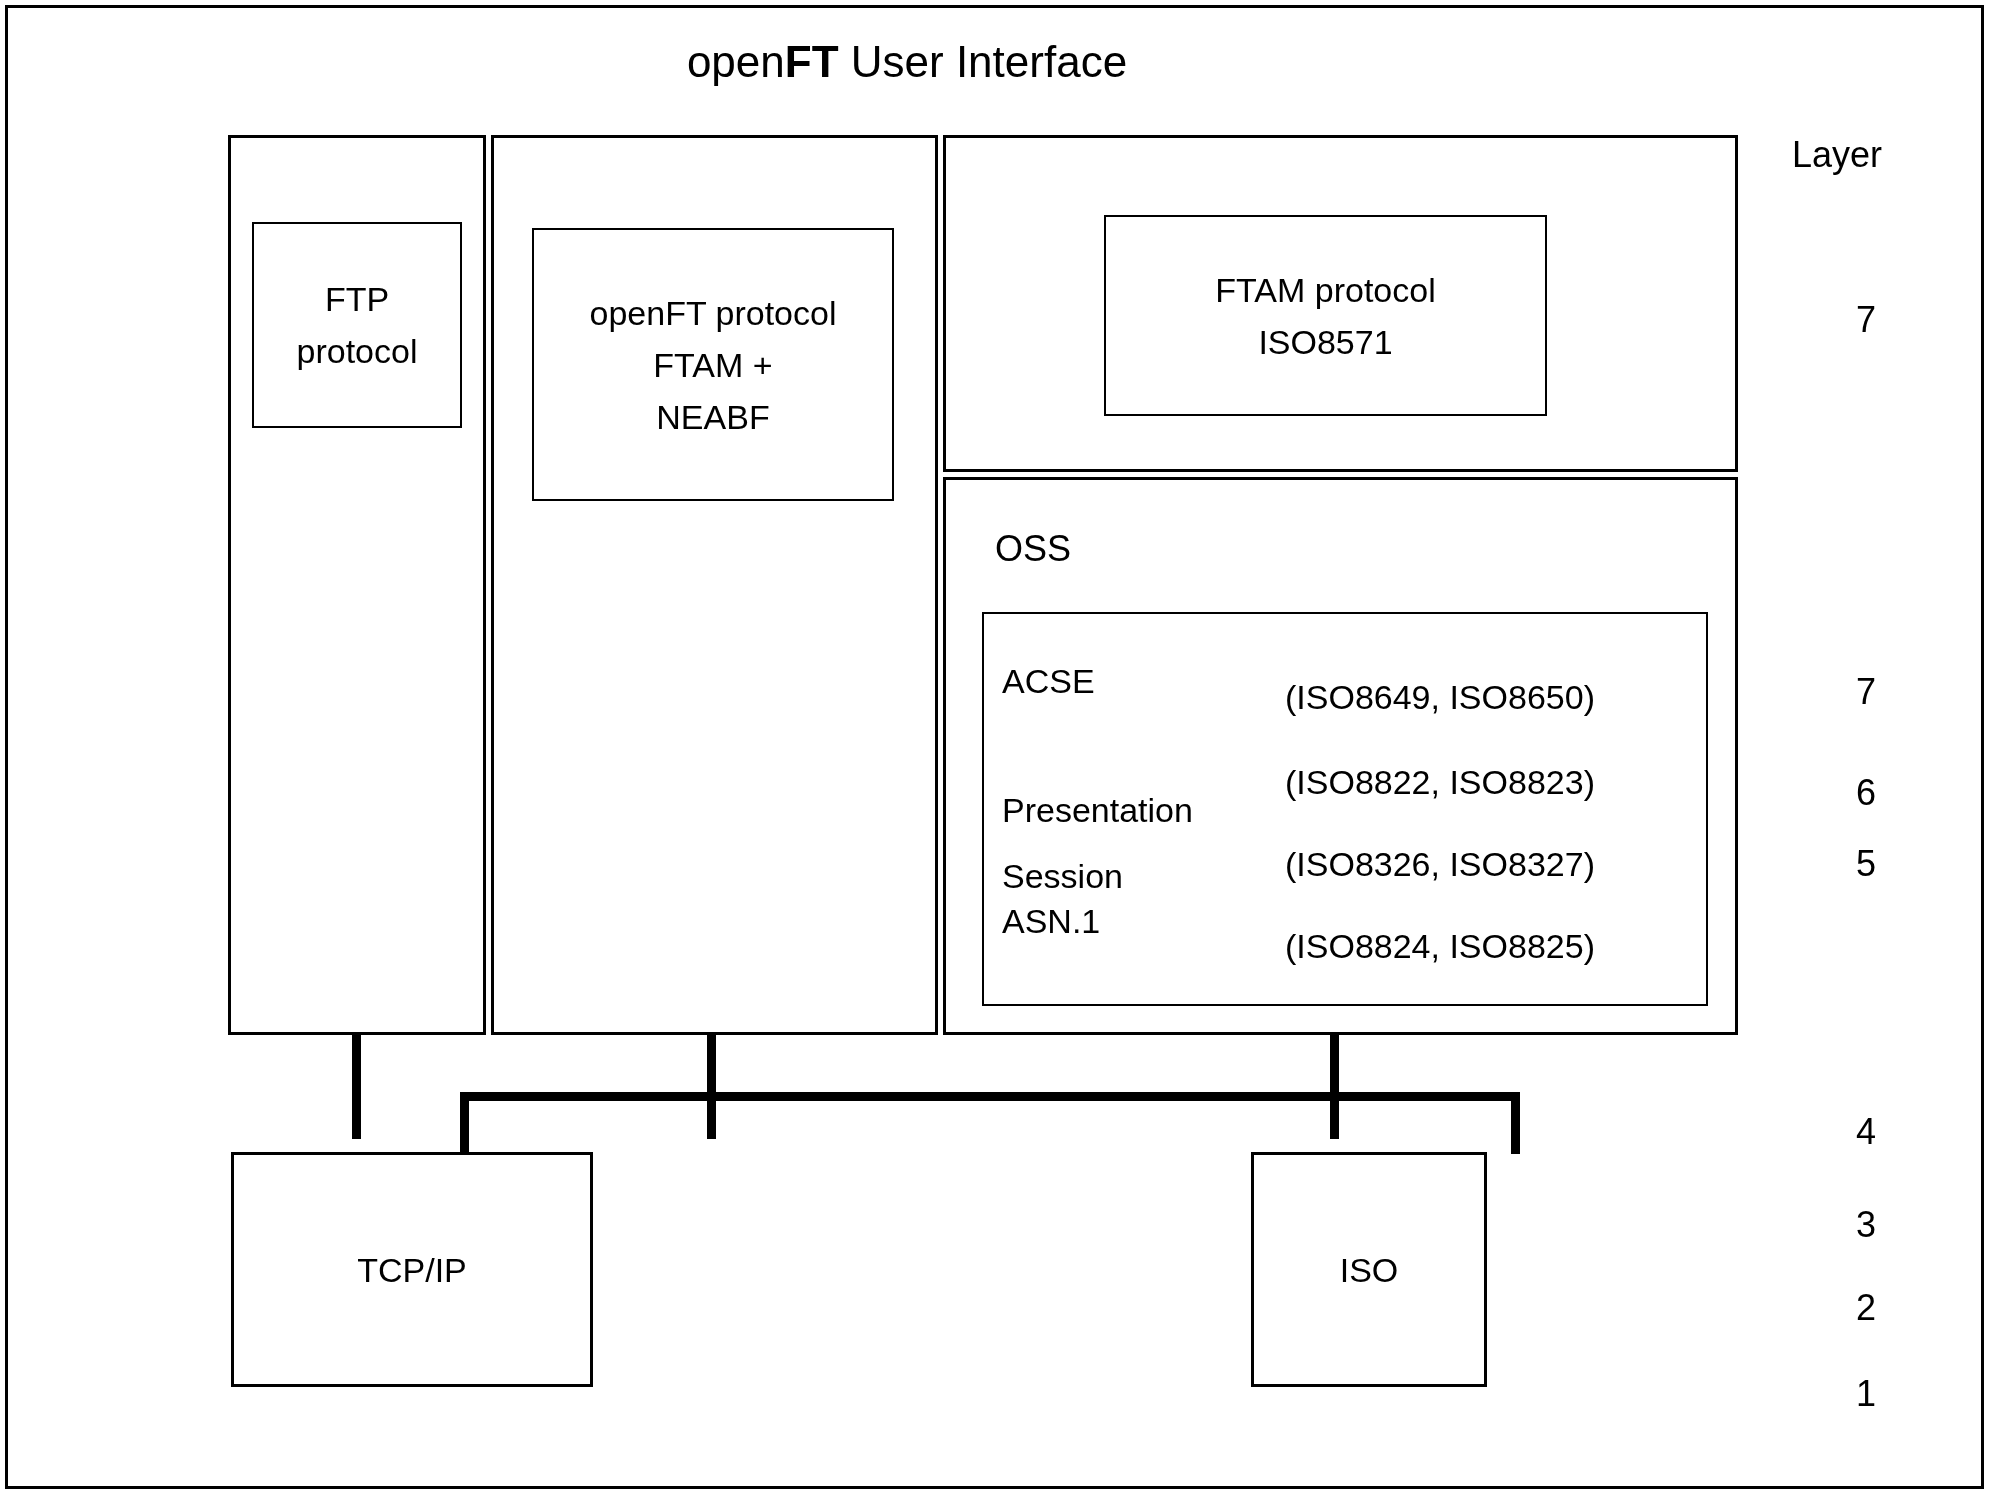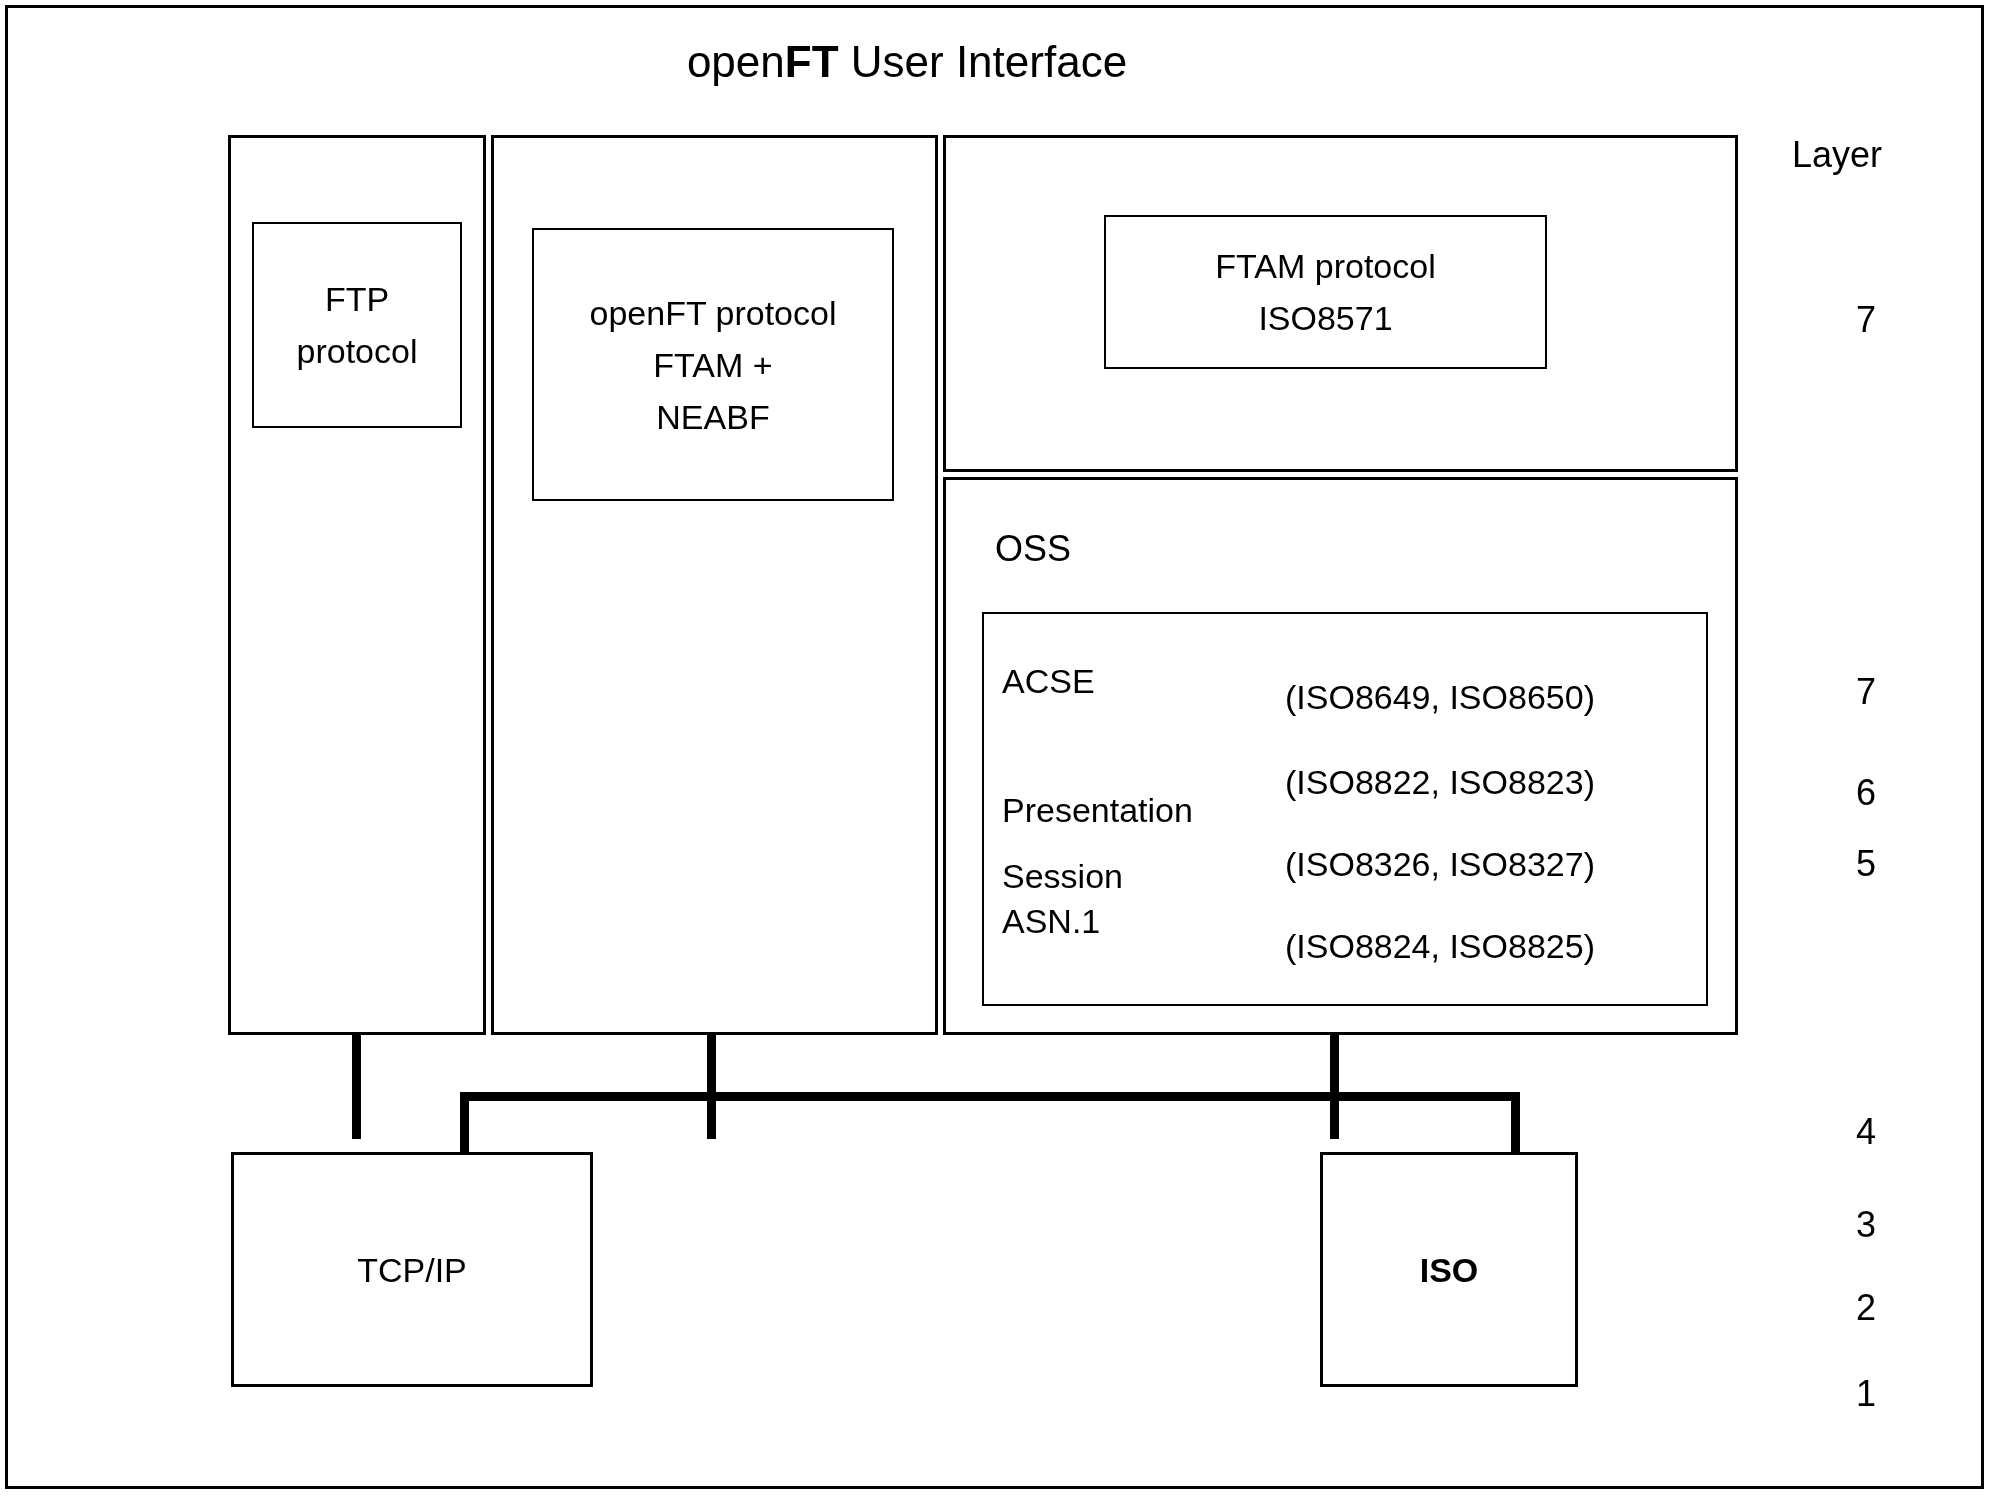--- a/index.html
+++ b/index.html
@@ -70,21 +70,21 @@
   #col-oss-outer  { left: 943px;  top: 477px;  width: 795px; height: 558px; }
 
   
   #box-ftp-proto {
     left: 252px; top: 222px; width: 210px; height: 206px;
   }
   #box-openft-proto {
     left: 532px; top: 228px; width: 362px; height: 273px;
   }
   #box-ftam-proto {
-    left: 1104px; top: 215px; width: 443px; height: 154px; align-items: center;
+    left: 1104px; top: 215px; width: 443px; height: 201px; align-items: center;
   }
   #box-oss-inner {
     left: 982px; top: 612px; width: 726px; height: 394px;
   }
 
   
   #oss-label {
     position: absolute;
     left: 995px; top: 527px;
     font-size: 36px;
@@ -123,21 +123,21 @@
   #stub-openft { left: 707px;  top: 1035px; height: 104px; }
   #stub-ftam   { left: 1330px; top: 1035px; height: 104px; }
   
   #bus         { left: 460px;  top: 1092px; width: 1060px; }
   
   #drop-tcp    { left: 460px;  top: 1092px; height: 62px; }
   #drop-iso    { left: 1511px; top: 1092px; height: 62px; }
 
   
   #box-tcpip { left: 231px;  top: 1152px; width: 362px; height: 235px; }
-  #box-iso   { left: 1320px; top: 1152px; width: 258px; height: 235px; font-weight: bold; }
+  #box-iso   { left: 1251px; top: 1152px; width: 236px; height: 235px; }
 
   
   #layer-header {
     position: absolute;
     left: 1792px; top: 133px;
     font-size: 36px;
     line-height: 44px;
     white-space: pre;
   }
   .layer-num {

